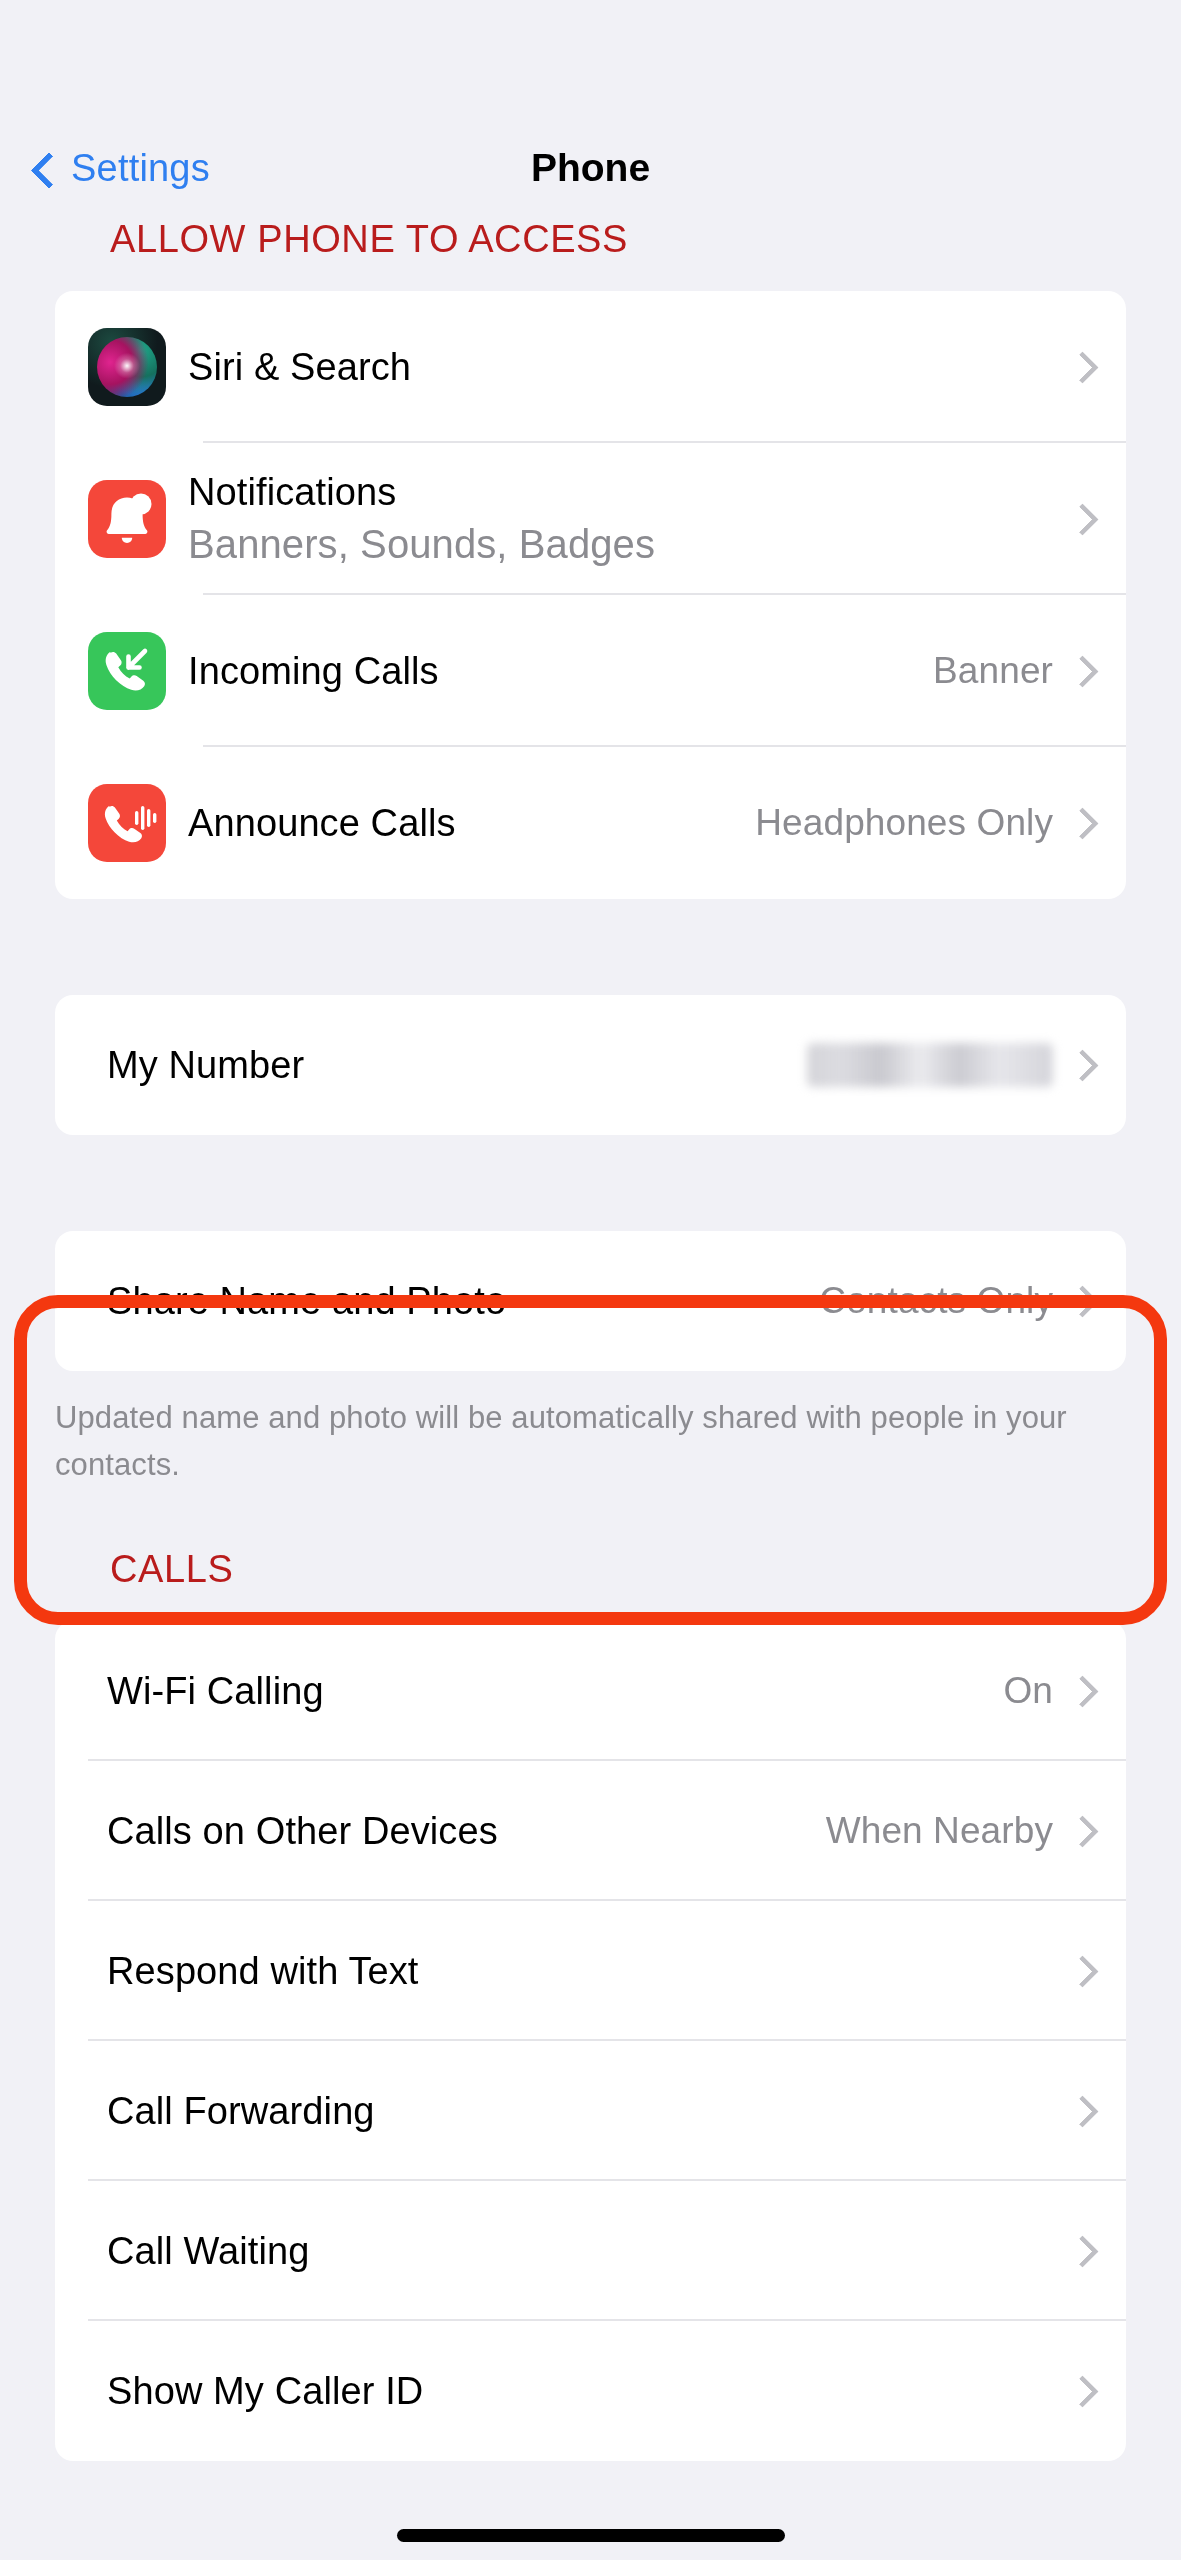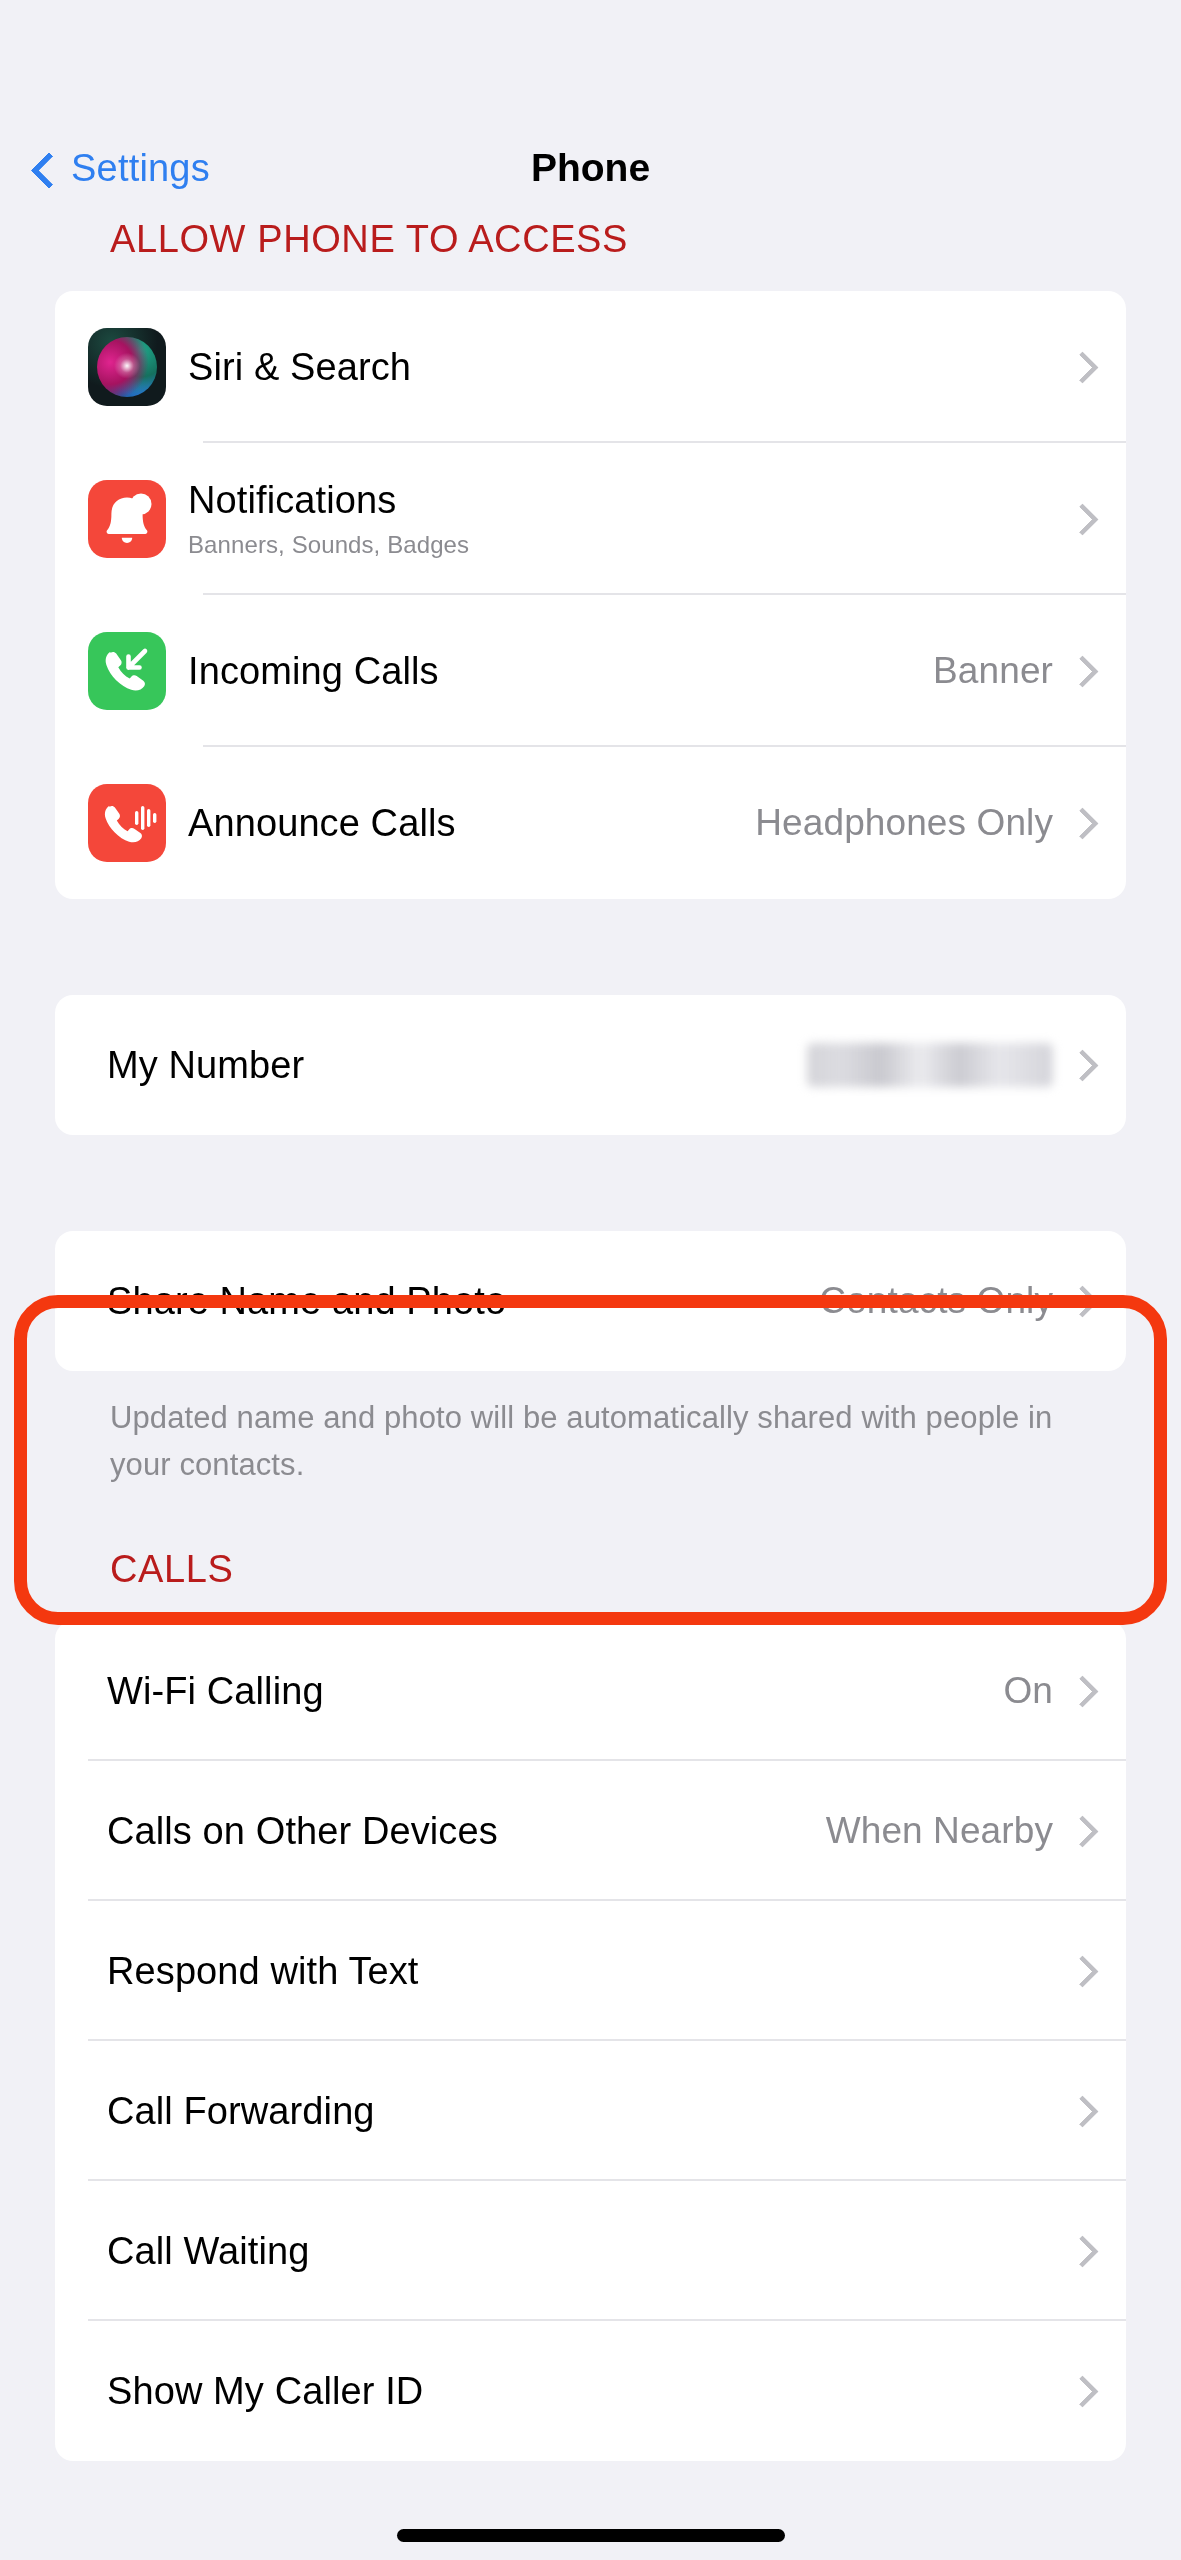--- a/index.html
+++ b/index.html
@@ -186,21 +186,21 @@
   .icon-announce { background: #f4473a; }
 
   .row-text { flex: 1 1 auto; min-width: 0; }
   .row-title {
     font-size: 38px;
     color: #000;
     letter-spacing: 0.1px;
     line-height: 1.12;
   }
   .row-sub {
-    font-size: 24px;
+    font-size: 40px;
     color: #8b8b90;
     margin-top: 9px;
     letter-spacing: 0.1px;
   }
   .row-value {
     font-size: 37px;
     color: #8b8b90;
     margin-right: 18px;
     white-space: nowrap;
     letter-spacing: 0.1px;
@@ -235,21 +235,21 @@
         rgba(172,172,182,0.62) 62%,
         rgba(210,210,218,0.55) 78%,
         rgba(182,182,192,0.58) 100%);
     filter: blur(5px);
   }
 
   .group-footer {
     font-size: 31px;
     color: #8b8b90;
     line-height: 1.5;
-    padding: 24px 70px 0 110px;
+    padding: 24px 70px 0 55px;
     letter-spacing: 0.1px;
   }
 
   
   .highlight-box {
     position: absolute;
     border: 13px solid #f4380f;
     border-radius: 44px;
     pointer-events: none;
     z-index: 50;

